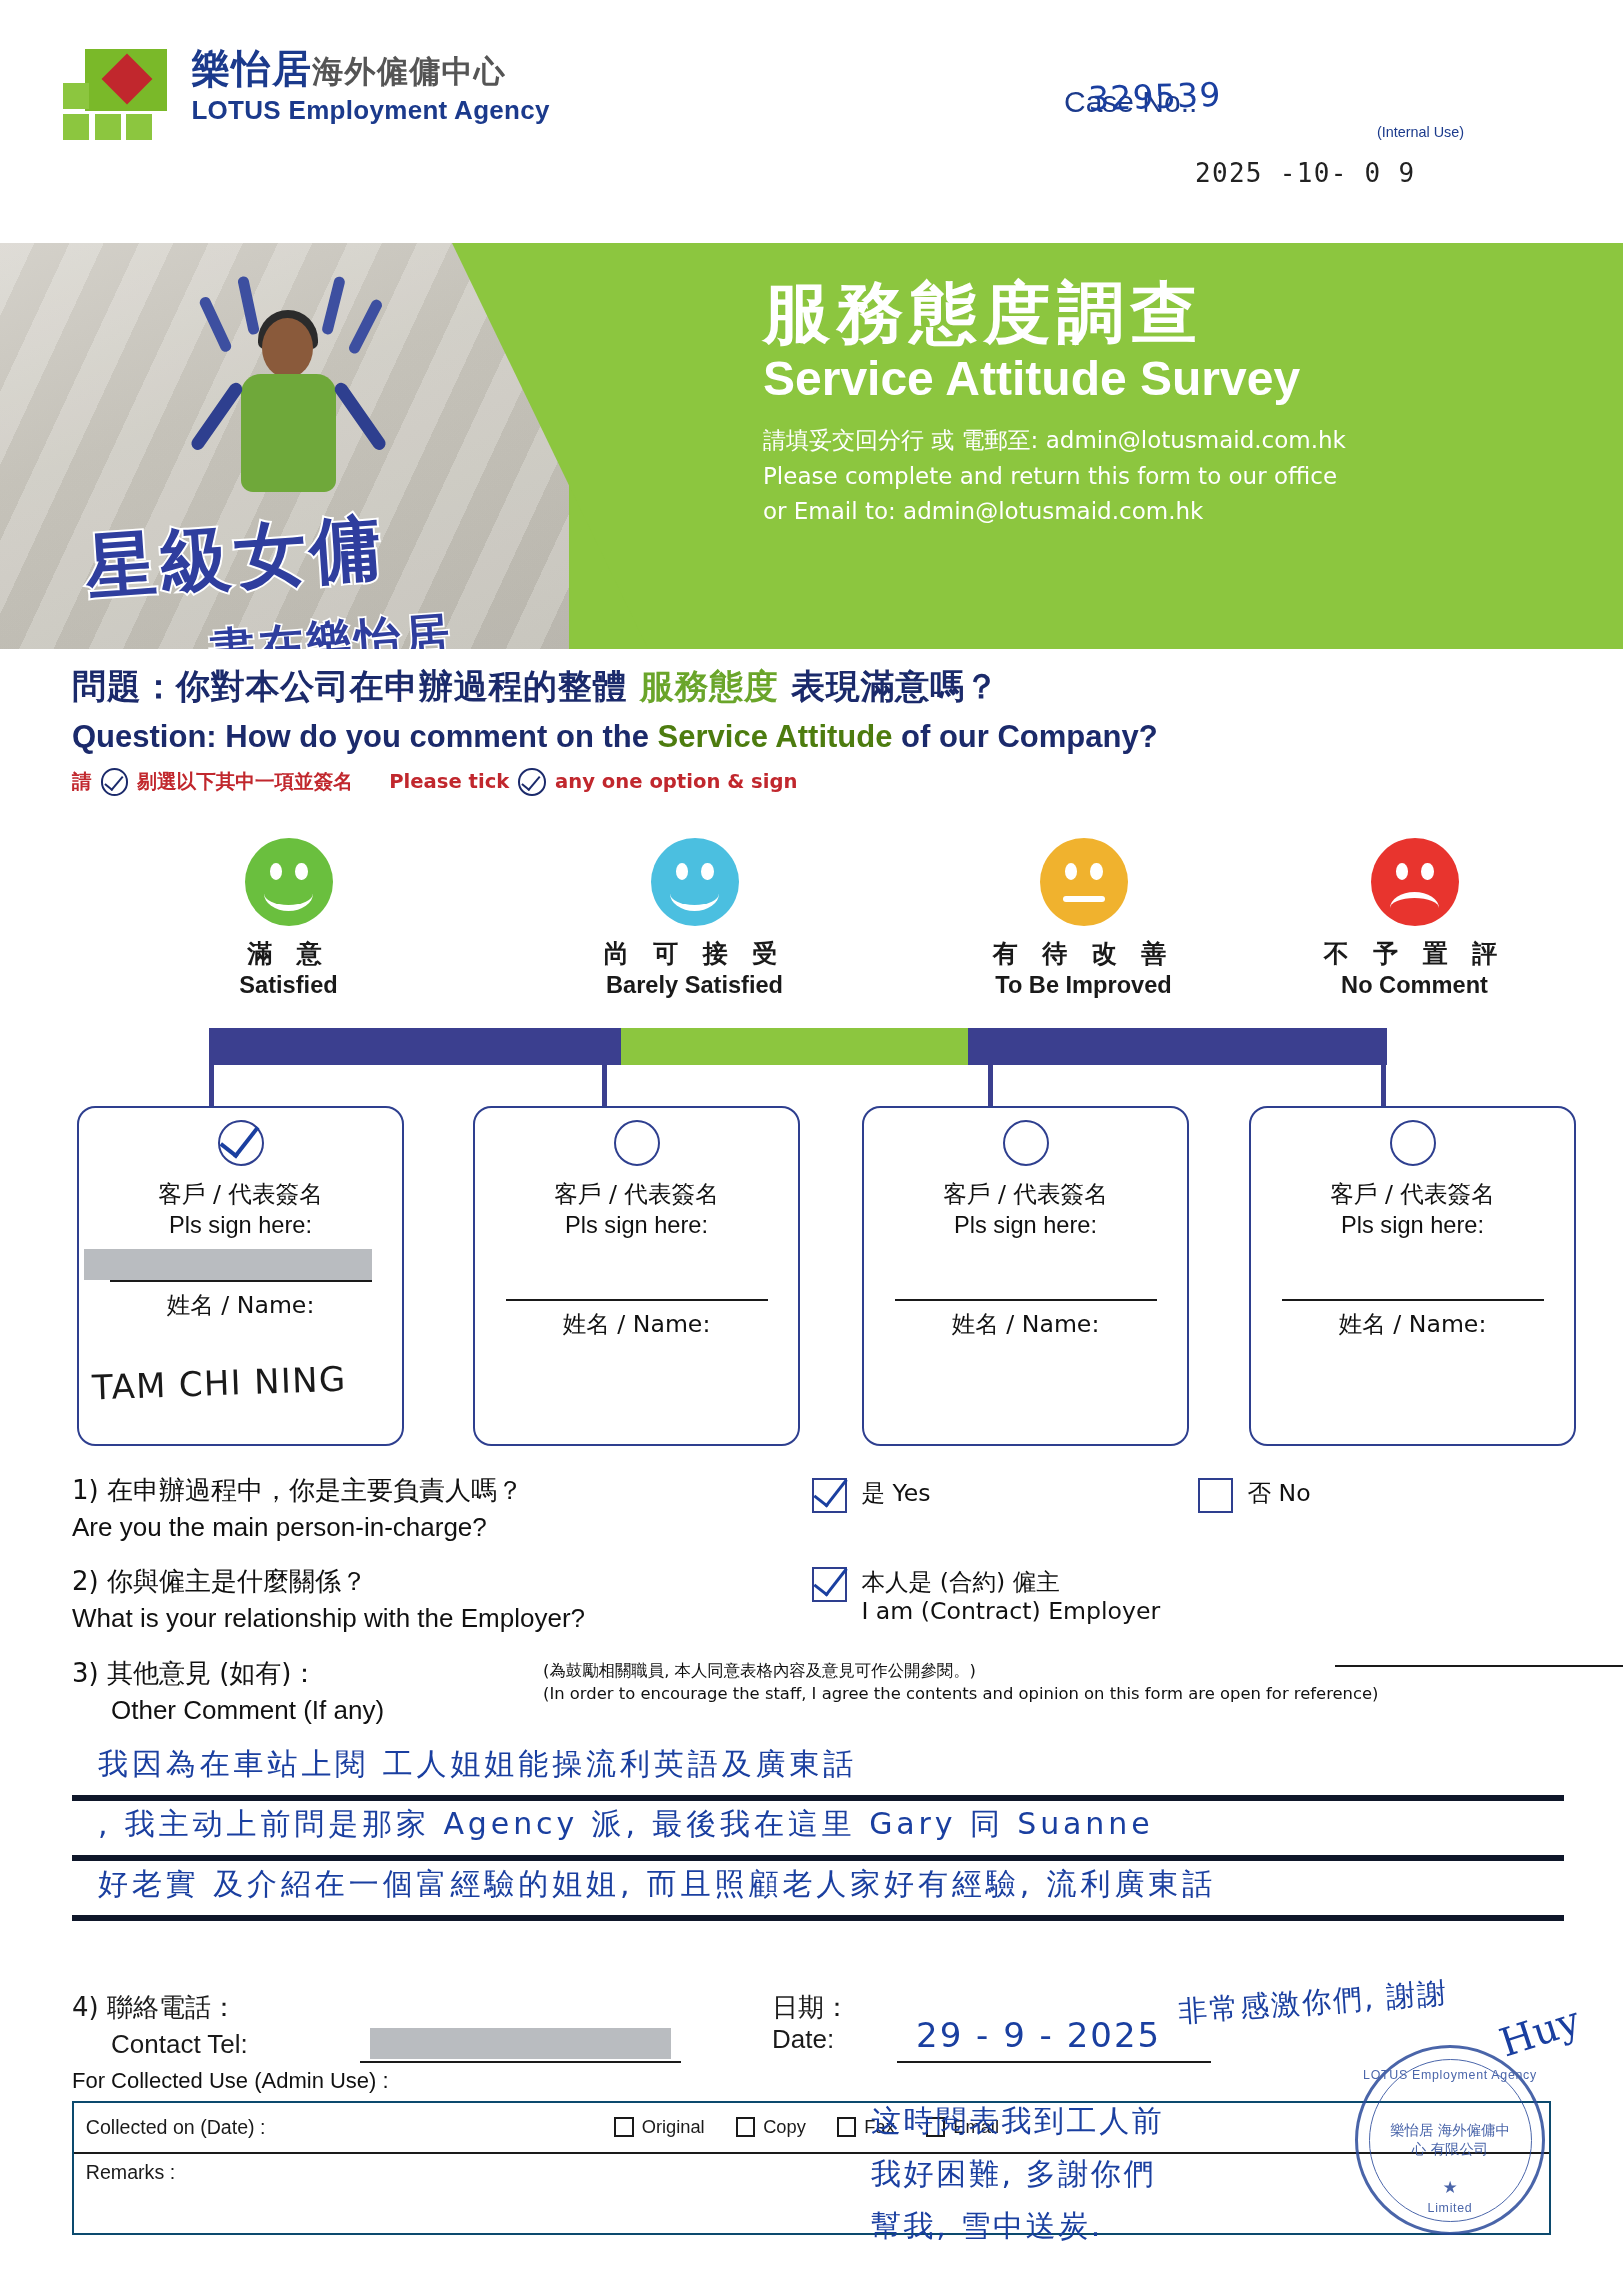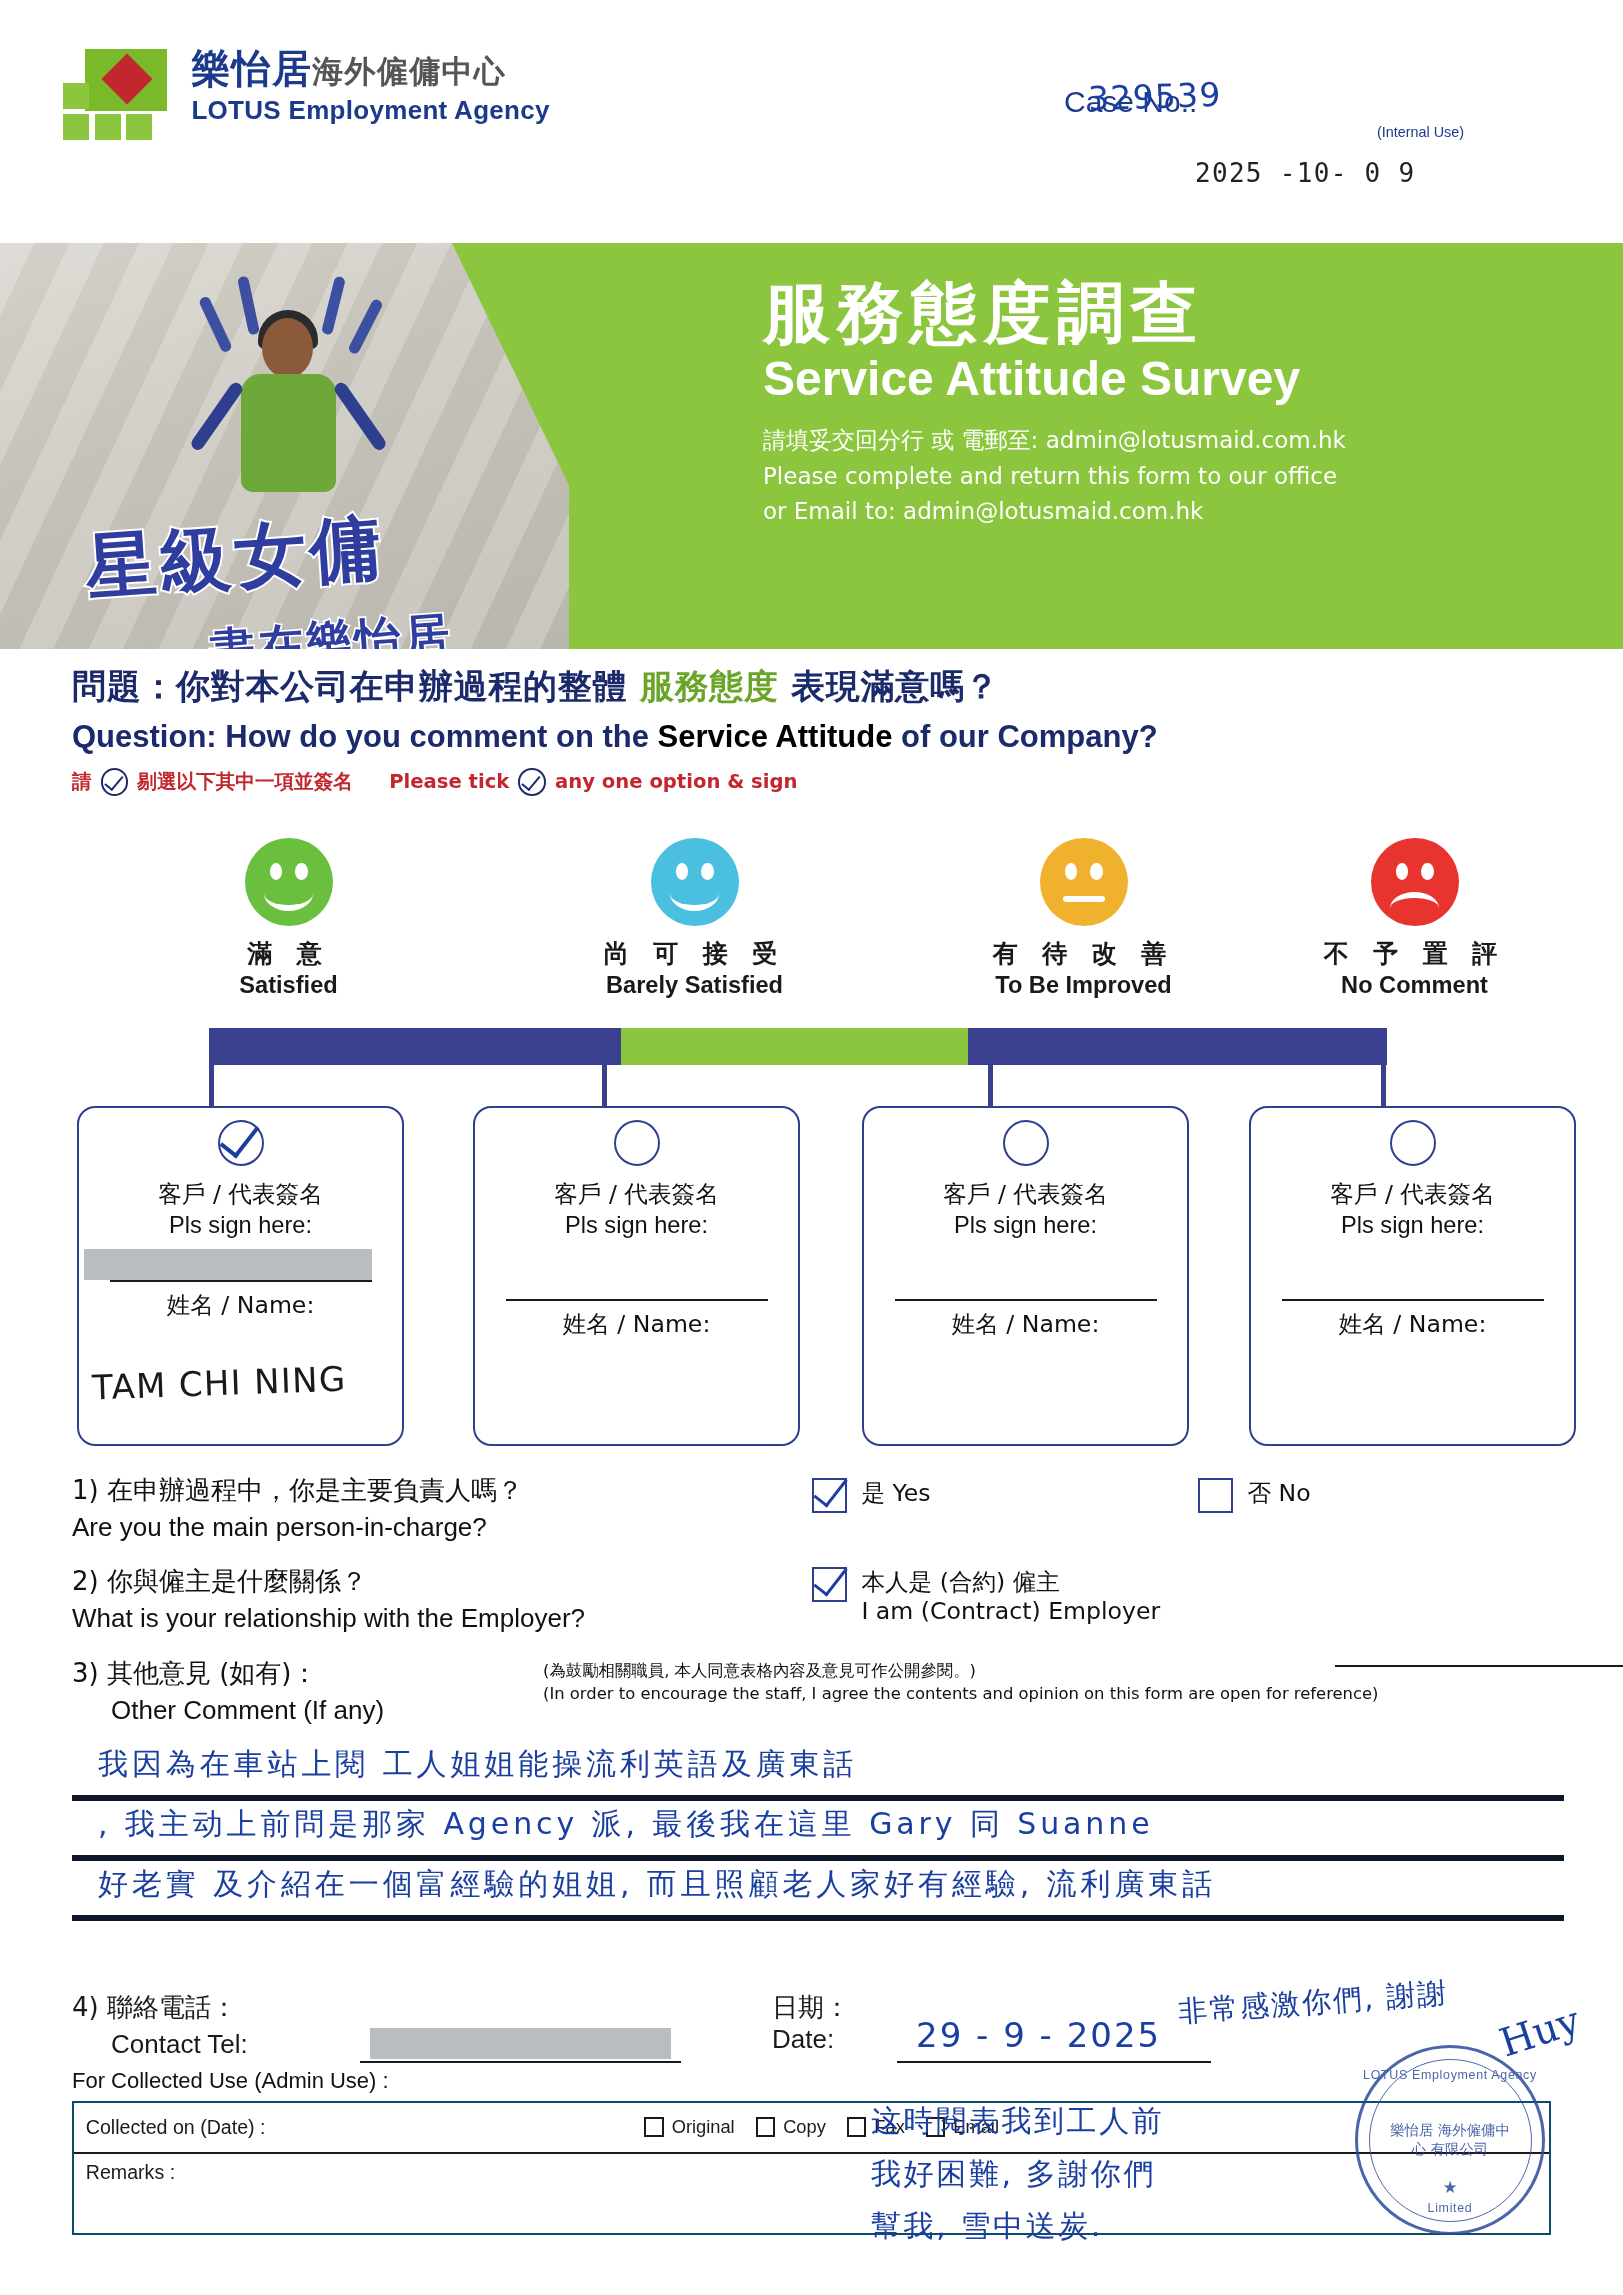--- a/index.html
+++ b/index.html
@@ -260,21 +260,21 @@
     color: #1b2a6b;
     letter-spacing: 0.7px;
   }
   .q-cn .accent { color: #6aa52a; }
   .q-en {
     font-size: 31px;
     font-weight: bold;
     color: #1b2a6b;
     margin-top: 9.2px;
   }
-  .q-en .accent { color: #000000; }
+  .q-en .accent { color: #4d7c0f; }
   .tick-line {
     margin-top: 13px;
     font-size: 19.6px;
     font-weight: bold;
     color: #c1272d;
     display: flex;
     align-items: center;
     gap: 5.2px;
     font-family: "DejaVu Sans", sans-serif;
   }
@@ -624,21 +624,21 @@
     height: 79px;
     display: flex;
     align-items: flex-start;
     padding: 7.9px 0 0 11.8px;
     box-sizing: border-box;
     font-size: 19.6px;
   }
   .internal .media {
     margin-left: auto;
     display: flex;
-    gap: 21px;
+    gap: 31px;
     padding-right: 550px;
     align-items: center;
   }
   .internal .media .m {
     display: flex;
     align-items: center;
     gap: 7.9px;
     font-size: 18.3px;
   }
   .internal .media .sq {

